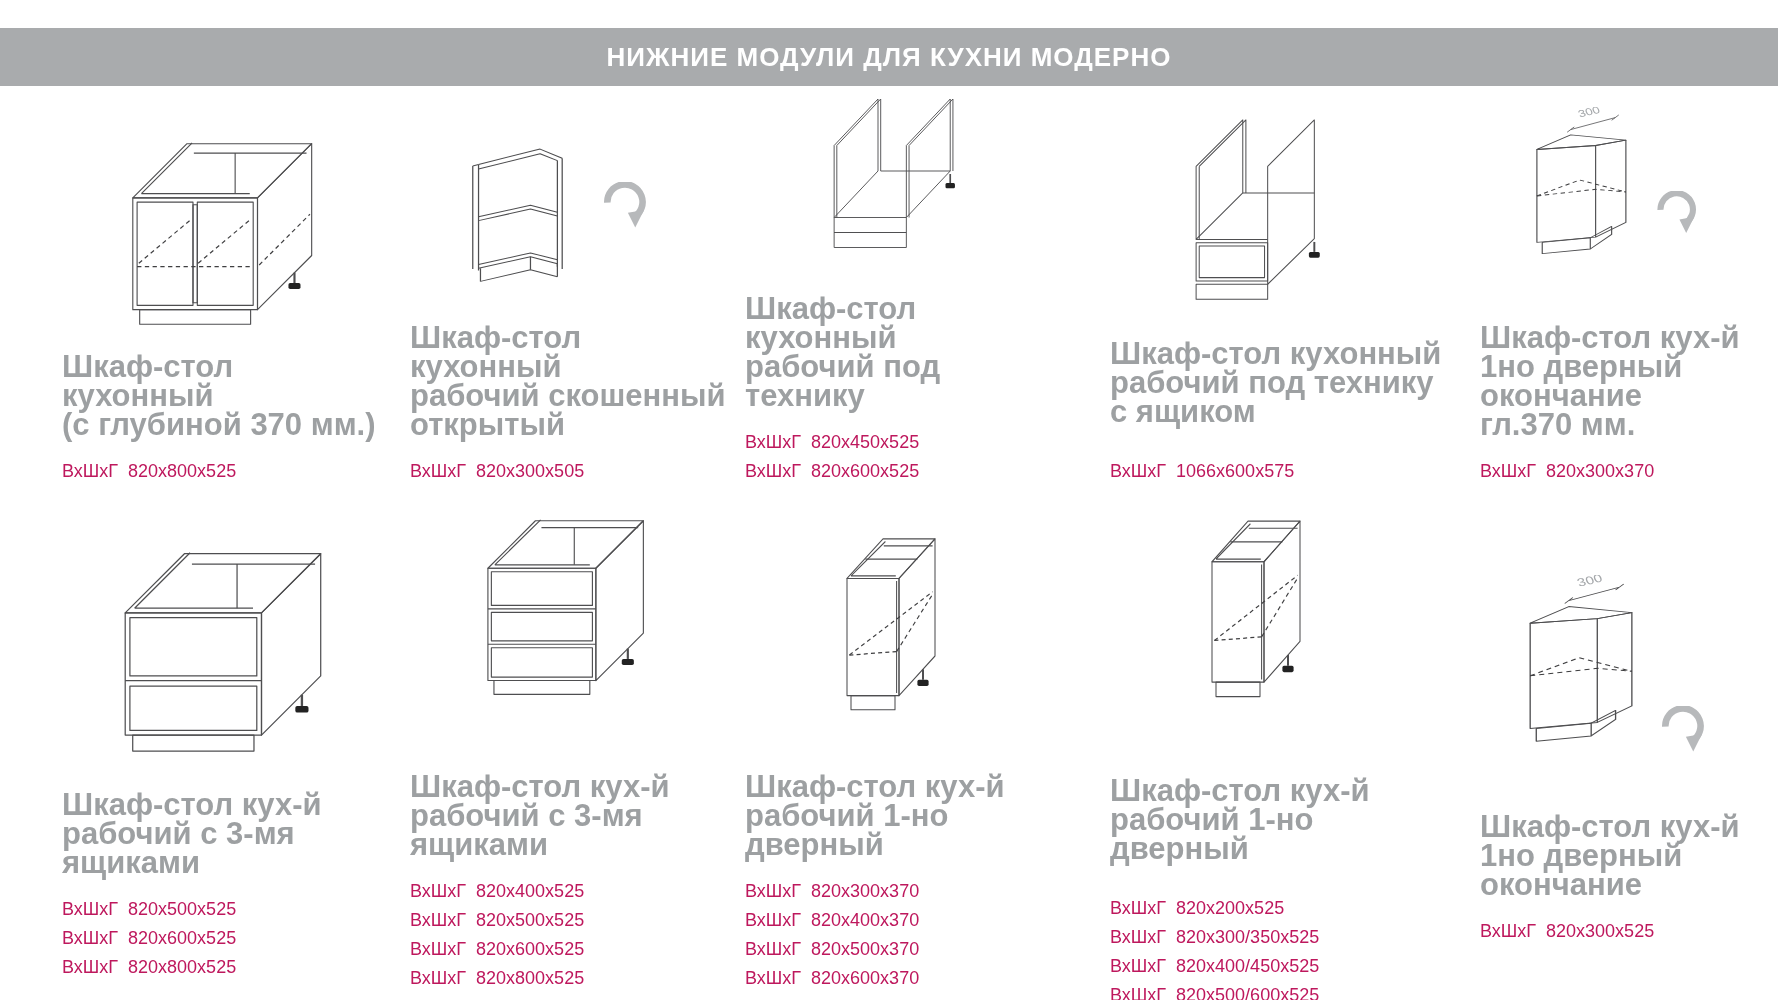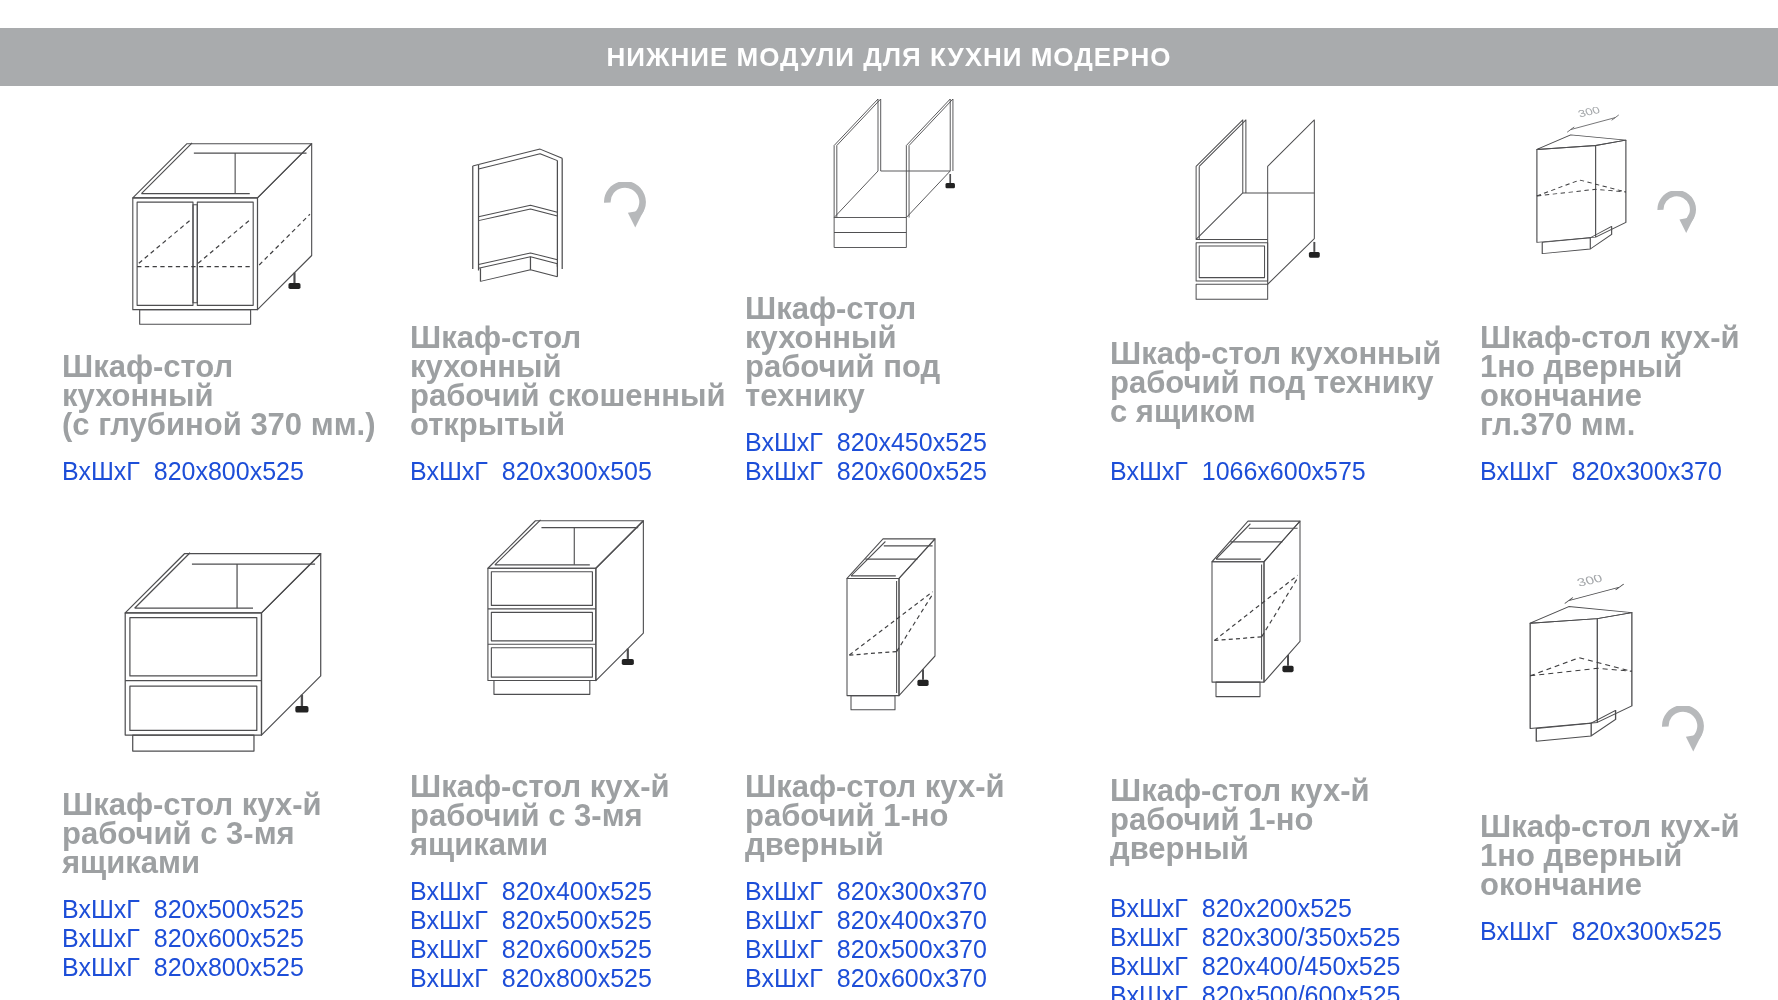--- a/index.html
+++ b/index.html
@@ -8,21 +8,21 @@
   .header{position:absolute;top:28px;left:0;width:100%;height:58px;background:#a9abad;
           display:flex;align-items:center;justify-content:center;}
   .header-title{color:#ffffff;font-size:26px;font-weight:700;letter-spacing:1px;}
   .grid{position:absolute;top:86px;left:40px;right:10px;display:grid;
         grid-template-columns:348px 338px 330px 400px auto;grid-template-rows:400px auto;}
   .cell{display:flex;flex-direction:column;align-items:flex-start;}
   .art{display:flex;align-items:flex-end;justify-content:center;width:100%;}
   .r1 .art{height:262px;margin-bottom:16px;}
   .r2 .art{height:290px;margin-bottom:14px;}
   .title{color:#9da0a2;font-size:31px;font-weight:700;line-height:29px;}
-  .dims{color:#1d4ed8;font-size:25px;font-weight:400;line-height:29px;margin-top:18px;}
+  .dims{color:#be185d;font-size:18px;font-weight:400;line-height:29px;margin-top:18px;}
   .dims div{white-space:pre;}
   .c1 .title,.c1 .dims{margin-left:22px;}
   .c2 .title,.c2 .dims{margin-left:22px;}
   .c3 .title,.c3 .dims{margin-left:19px;}
   .c4 .title,.c4 .dims{margin-left:54px;margin-top:31px;}
   .c5 .title,.c5 .dims{margin-left:24px;}
   #cell3 .title{margin-top:26px;}
   #cell4 .title{margin-top:18px;}
   #cell5 .title{margin-top:-8px;}
   #cell7 .title{margin-top:-18px;}

